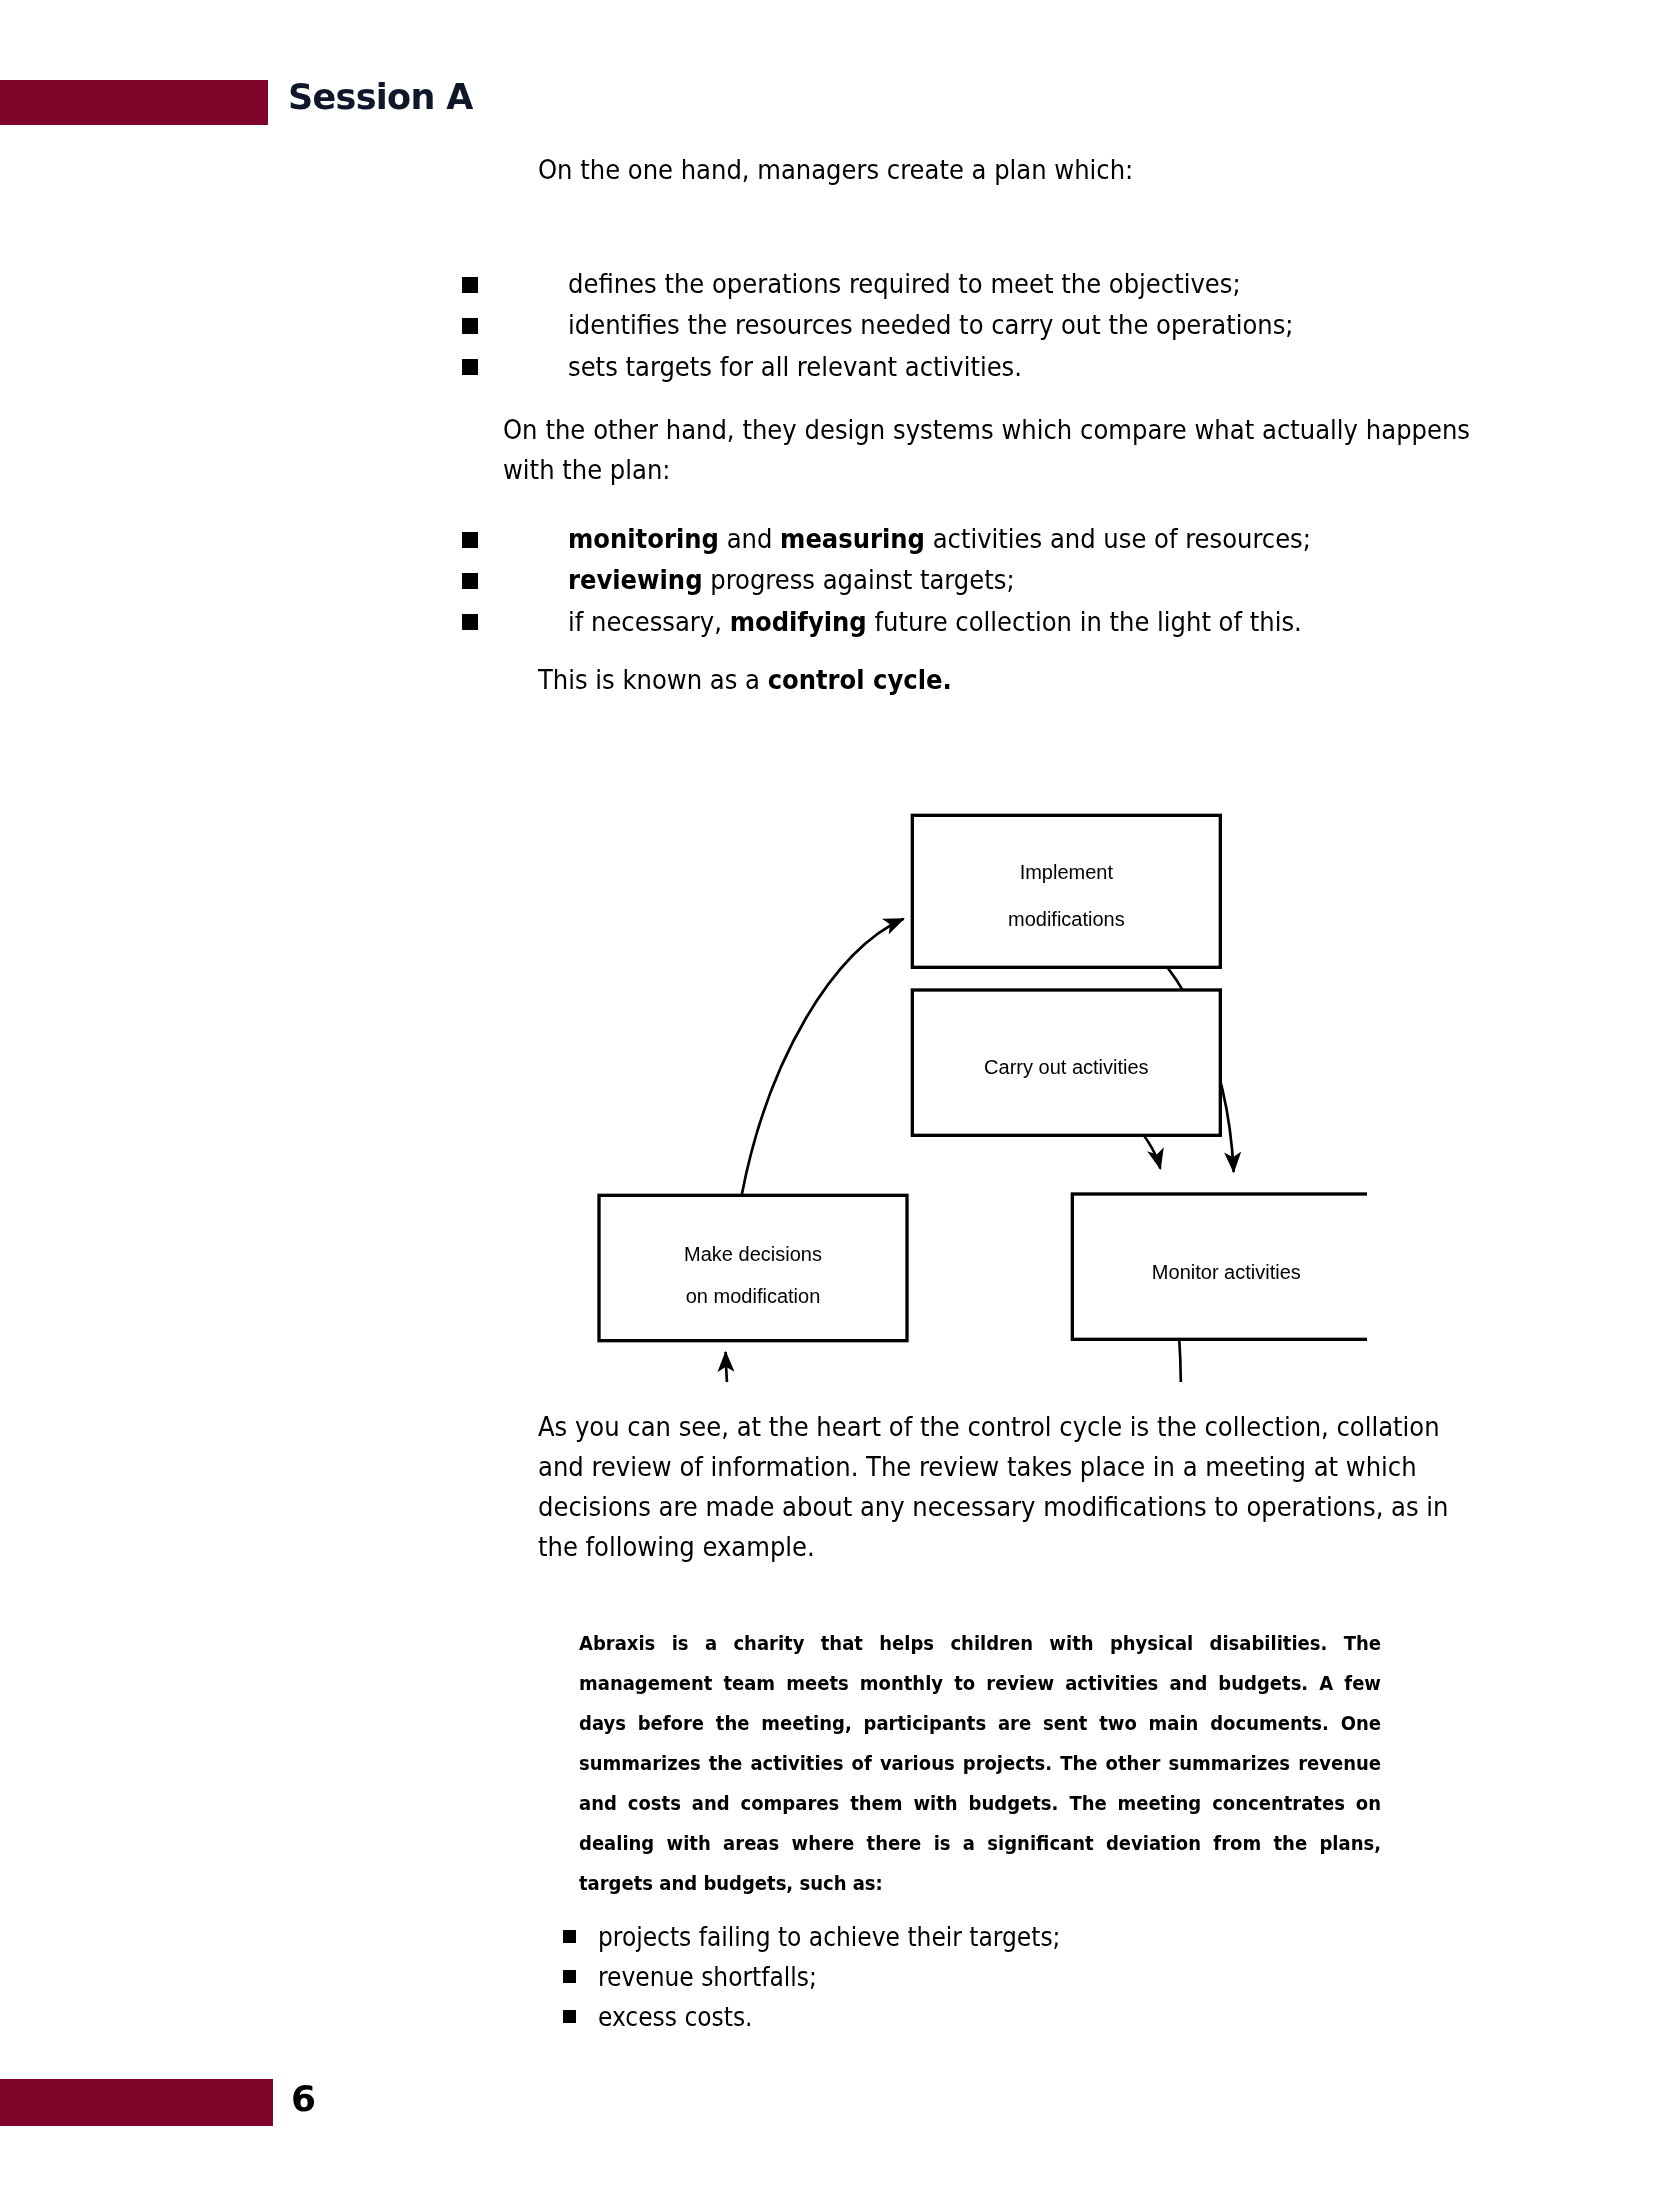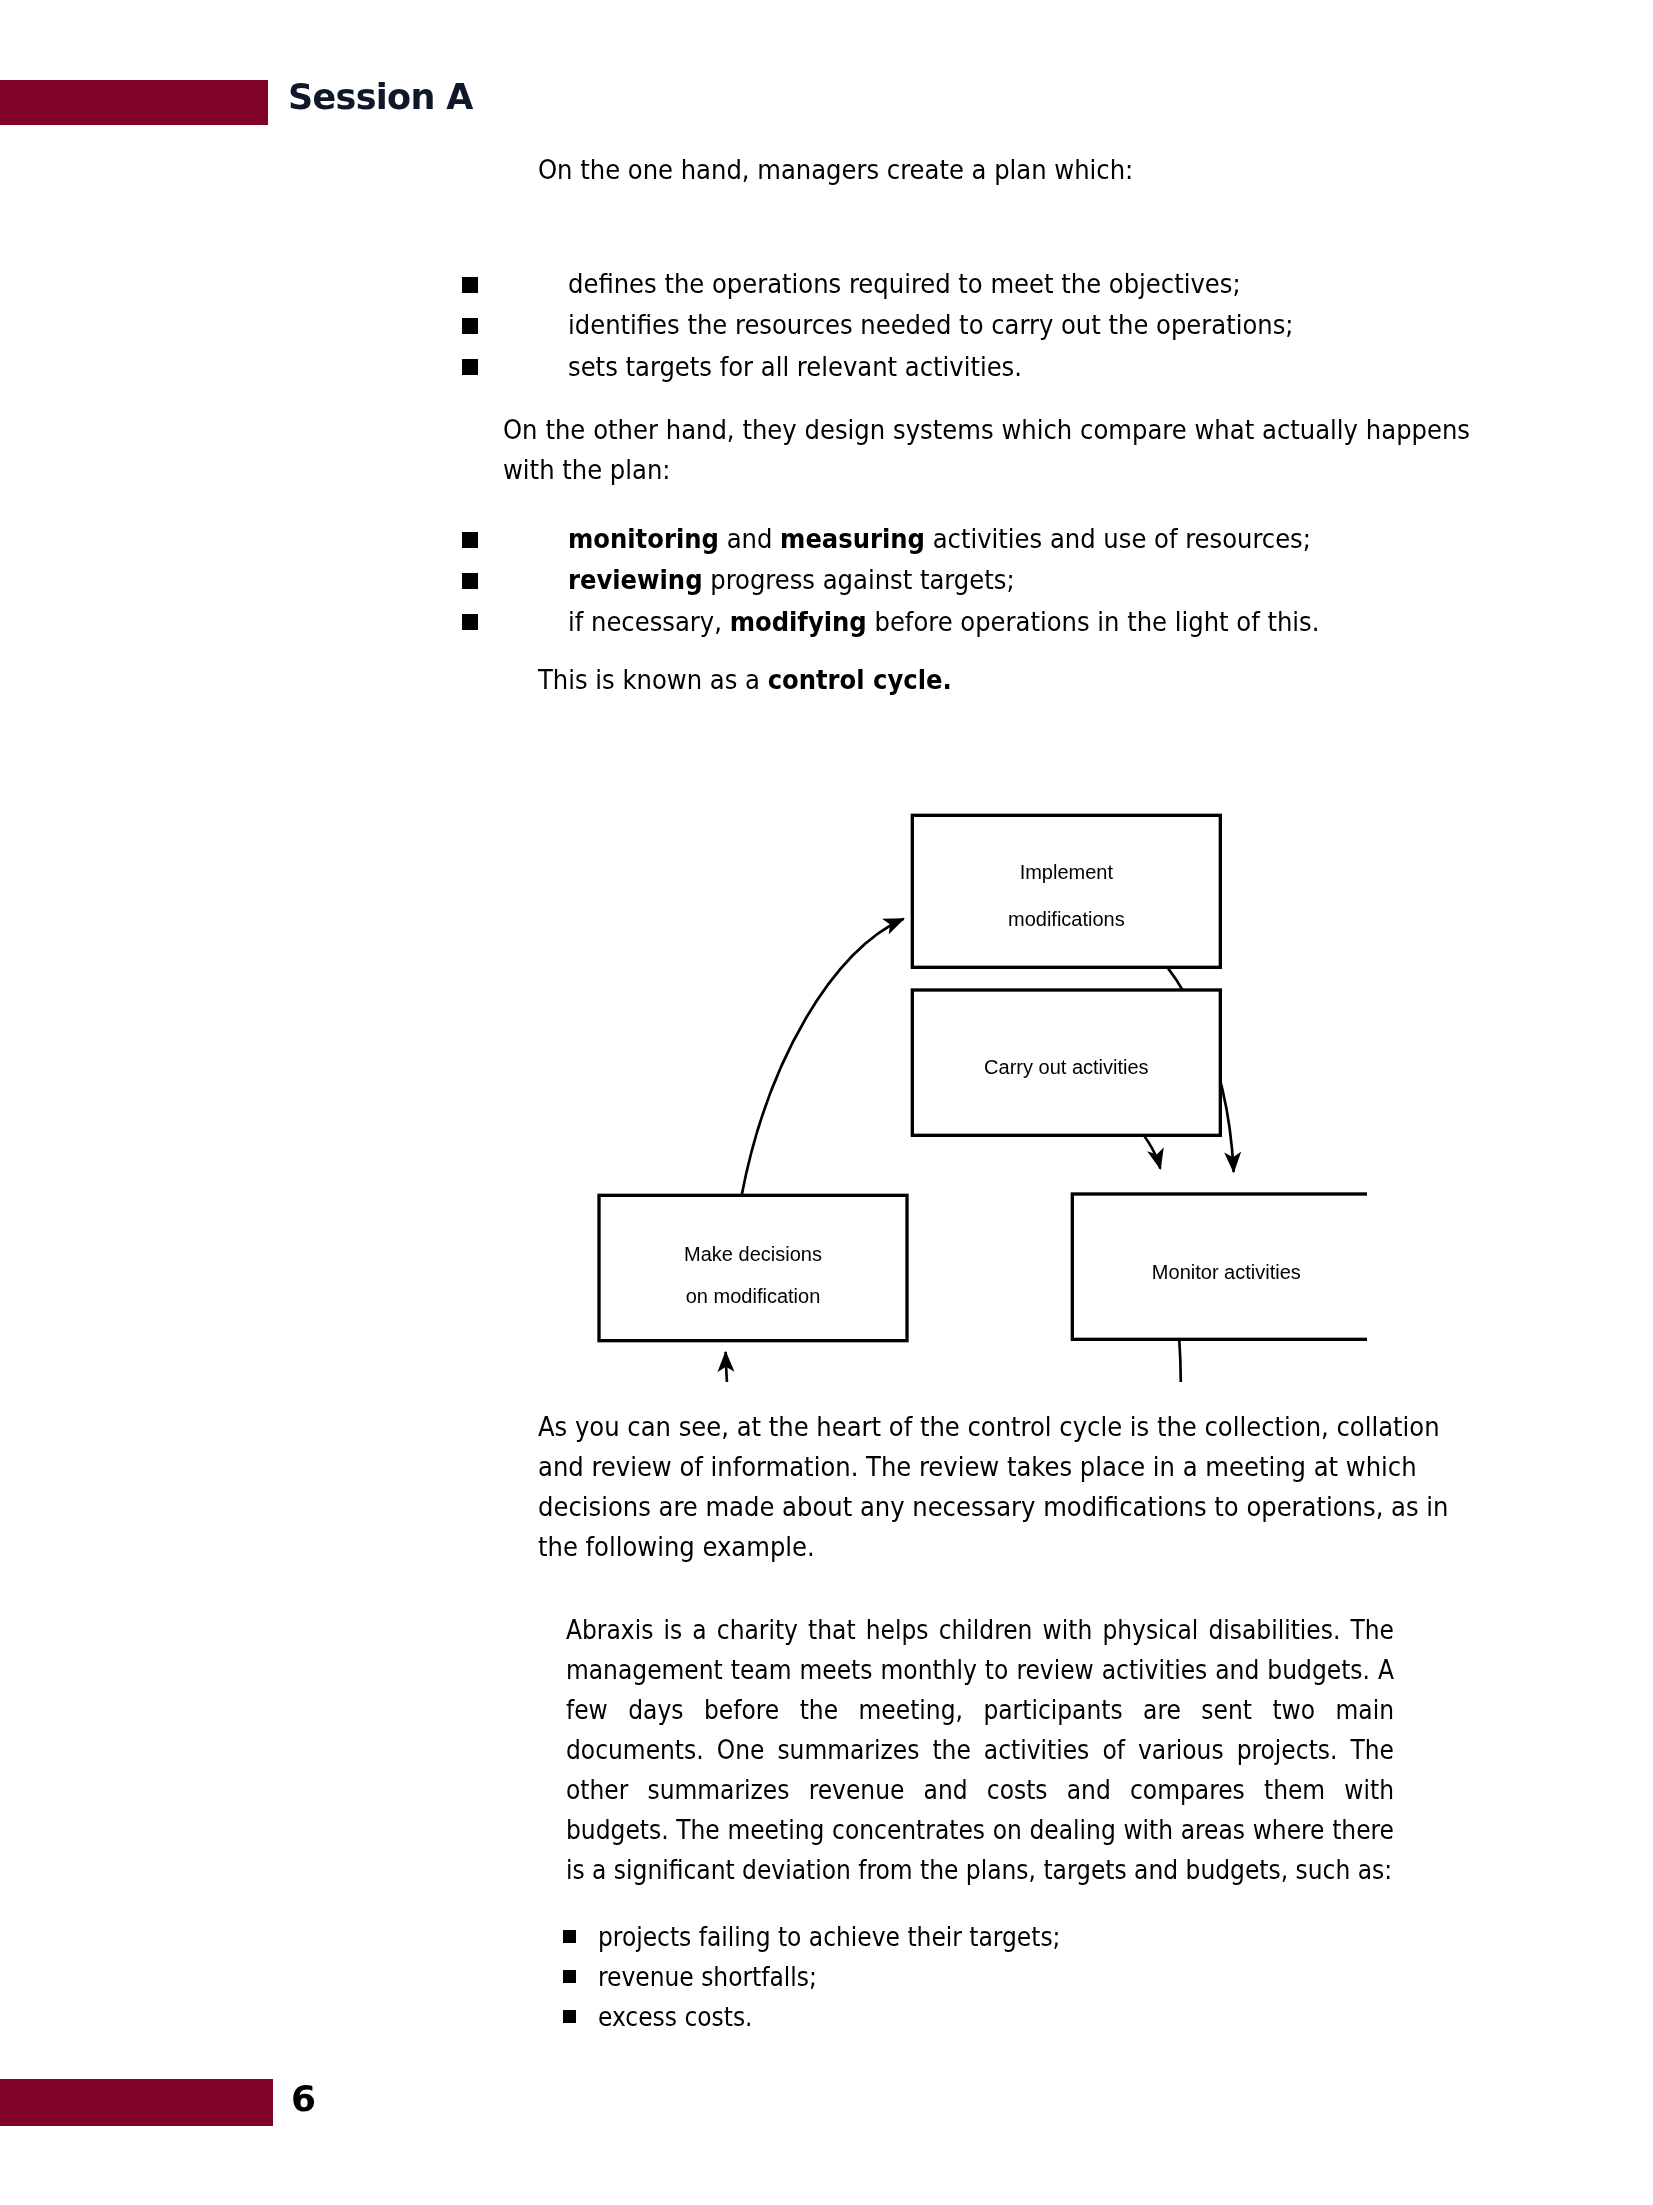--- a/index.html
+++ b/index.html
@@ -102,25 +102,25 @@
   }
   .bullet-list li b { font-weight: bold; }
 
   
   .example {
     position: absolute;
     left: 563px;
     width: 834px;
   }
   .example p {
-    margin: 3px;
-    font-family: "DejaVu Sans Condensed", "Liberation Sans Narrow", "Liberation Sans", sans-serif;
-    font-stretch: condensed;
-    font-weight: 400;
-    font-size: 26px;
+    margin: 16px;
+    font-family: "DejaVu Sans Condensed", "Liberation Sans Narrow", "Liberation Sans", sans-serif;
+    font-stretch: condensed;
+    font-weight: 700;
+    font-size: 20px;
     line-height: 40px;
     text-align: justify;
     text-justify: inter-word;
   }
   .example ul {
     list-style: none;
     margin: 0;
     padding: 0;
   }
   .example ul li {
@@ -173,21 +173,21 @@
   <li><span>sets targets for all relevant activities.</span></li>
 </ul>
 
 <div class="content" style="top:410px;">
   <p class="para justify">On the other hand, they design systems which compare what actually happens with the plan:</p>
 </div>
 
 <ul class="bullet-list content" style="top:507px;">
   <li><b>monitoring</b><span> and </span><b>measuring</b><span> activities and use of resources;</span></li>
   <li><b>reviewing</b><span> progress against targets;</span></li>
-  <li><span>if necessary, </span><b>modifying</b><span> before operations in the light of this.</span></li>
+  <li><span>if necessary, </span><b>modifying</b><span> future collection in the light of this.</span></li>
 </ul>
 
 <div class="content" style="top:660px;">
   <p class="para left"><span>This is known as a </span><b>control cycle.</b></p>
 </div>
 
 <div class="diagram">
   <svg width="800" height="600" viewBox="0 0 1200 900" xmlns="http://www.w3.org/2000/svg">
     <defs>
       <marker id="arrowhead" markerWidth="9" markerHeight="9" refX="7.5" refY="3.2" orient="auto" markerUnits="strokeWidth">

